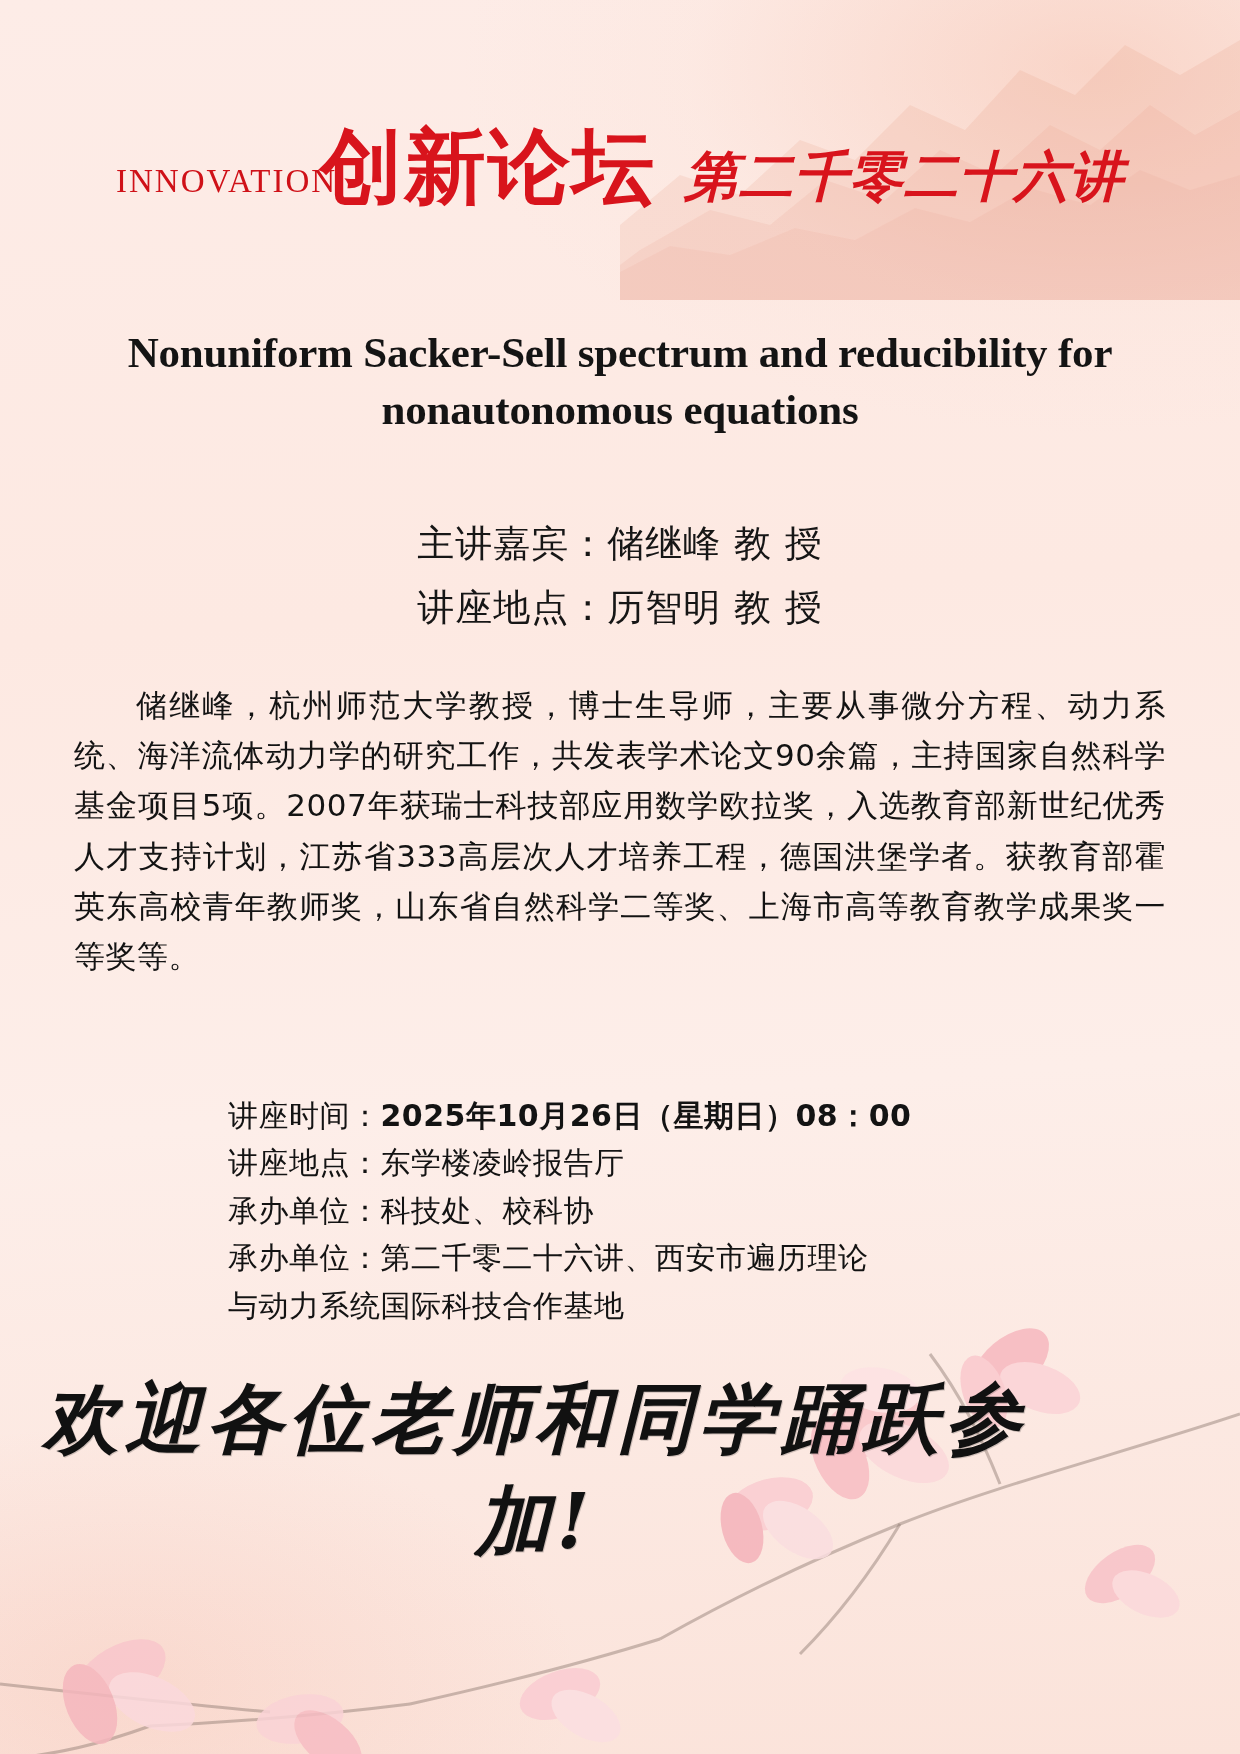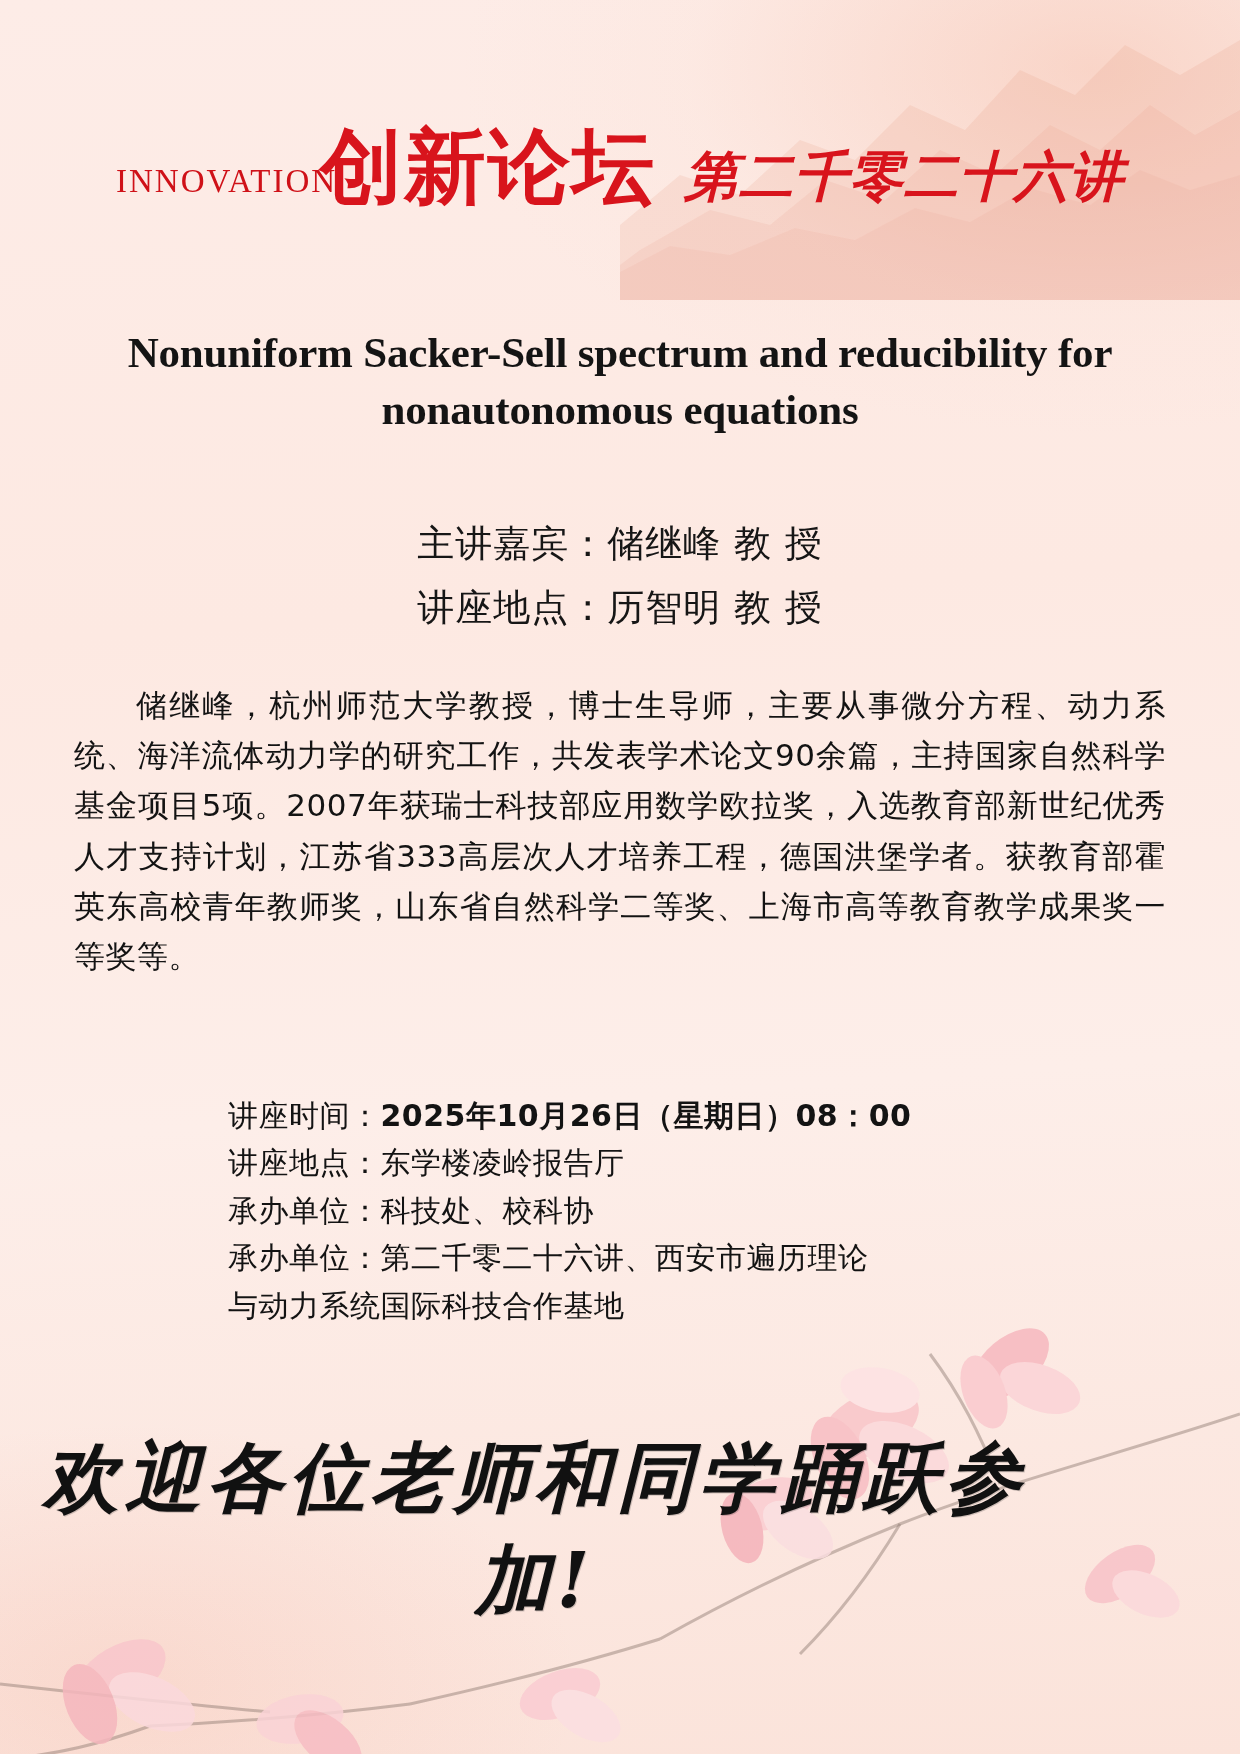--- a/index.html
+++ b/index.html
@@ -150,21 +150,21 @@
     line-height: 1.58;
     color: #131313;
     letter-spacing: 0.5px;
   }
   .details .row { white-space: nowrap; }
   .details .bold { font-weight: bold; }
 
   
   .slogan {
     position: absolute;
-    top: 1428px;
+    top: 1369px;
     left: 0;
     width: 1070px;
     text-align: center;
     font-family: "DejaVu Serif", serif;
     font-weight: bold;
     font-style: italic;
     font-size: 76px;
     color: #111;
     letter-spacing: 6px;
     text-shadow: 1px 1px 0 rgba(0,0,0,0.18);

